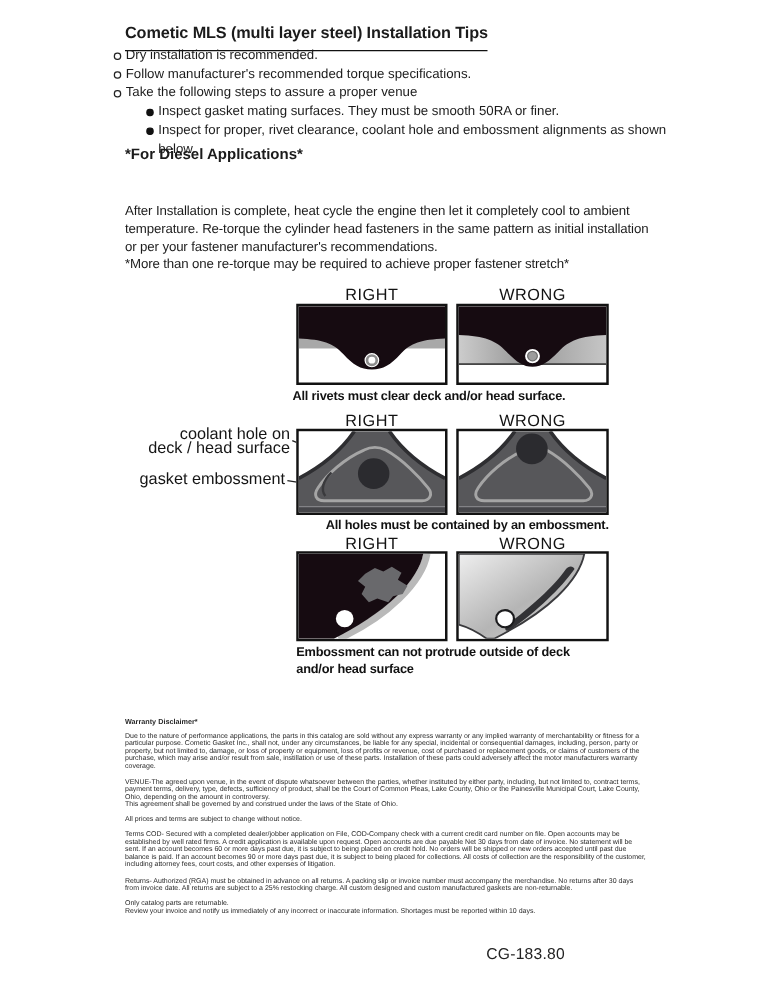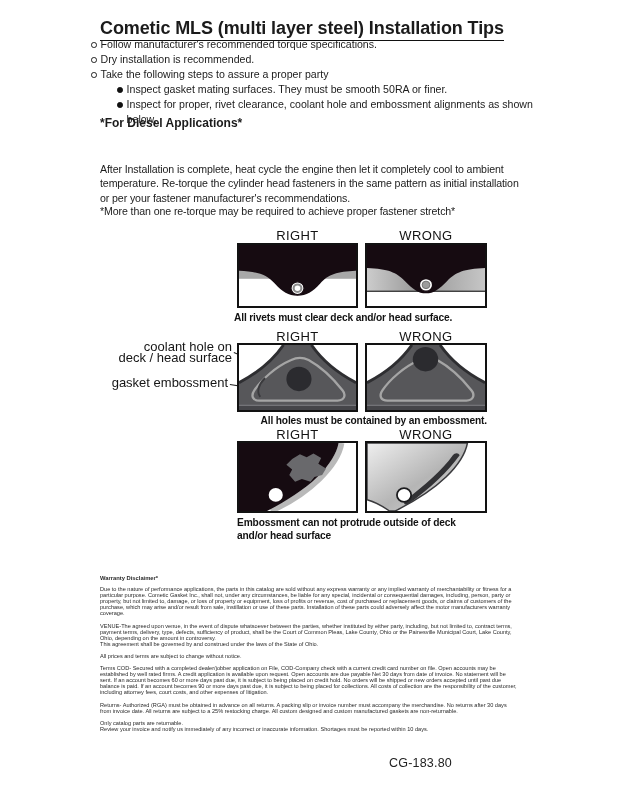--- a/index.html
+++ b/index.html
@@ -9,22 +9,22 @@
     --emboss:#a5a5a5;
     --hole:#2b2b2f;
     --text:#1b1b1b;
   }
   html,body{margin:0;padding:0;background:#ffffff;}
   .page{position:relative;width:618px;height:800px;background:#fff;overflow:hidden;
         font-family:"Liberation Sans", sans-serif;color:var(--text);}
   .abs{position:absolute;}
   .pre{white-space:pre-line;}
 
-  .title{left:100px;top:18px;font-size:18px;font-weight:bold;
-         border-bottom:1.6px solid #111;padding-bottom:1px;letter-spacing:-0.1px;}
+  .title{left:100px;top:18px;font-size:13px;font-weight:bold;
+         border-bottom:1.6px solid #111;padding-bottom:7px;letter-spacing:-0.1px;}
 
   .bullets{left:91px;top:37px;font-size:10.6px;line-height:15px;width:470px;}
   .b-row{display:flex;align-items:flex-start;}
   .b-dot{flex:0 0 auto;width:3.6px;height:3.6px;border:1px solid #222;border-radius:50%;
          margin:5px 4px 0 0;}
   .b-dot.filled{background:#111;border-color:#111;}
   .b-sub{padding-left:26px;}
 
   .h2{left:100px;top:116px;font-size:12px;font-weight:bold;}
   .para{left:100px;width:470px;font-size:10.6px;line-height:14.4px;letter-spacing:-0.1px;}
@@ -51,29 +51,29 @@
 </head>
 <body>
 
 <div class="page">
 
   <div class="abs title">Cometic MLS (multi layer steel) Installation Tips</div>
 
   <div class="abs bullets">
     <div class="b-row">
       <span class="b-dot"></span>
-      <span>Follow manufacturer's recommended torque specifications.</span>
+      <span>Dry installation is recommended.</span>
     </div>
     <div class="b-row">
       <span class="b-dot"></span>
-      <span>Dry installation is recommended.</span>
+      <span>Follow manufacturer's recommended torque specifications.</span>
     </div>
     <div class="b-row">
       <span class="b-dot"></span>
-      <span>Take the following steps to assure a proper party</span>
+      <span>Take the following steps to assure a proper venue</span>
     </div>
     <div class="b-row b-sub">
       <span class="b-dot filled"></span>
       <span>Inspect gasket mating surfaces.  They must be smooth 50RA or finer.</span>
     </div>
     <div class="b-row b-sub">
       <span class="b-dot filled"></span>
       <span>Inspect for proper, rivet clearance, coolant hole and embossment alignments as shown below.</span>
     </div>
   </div>

